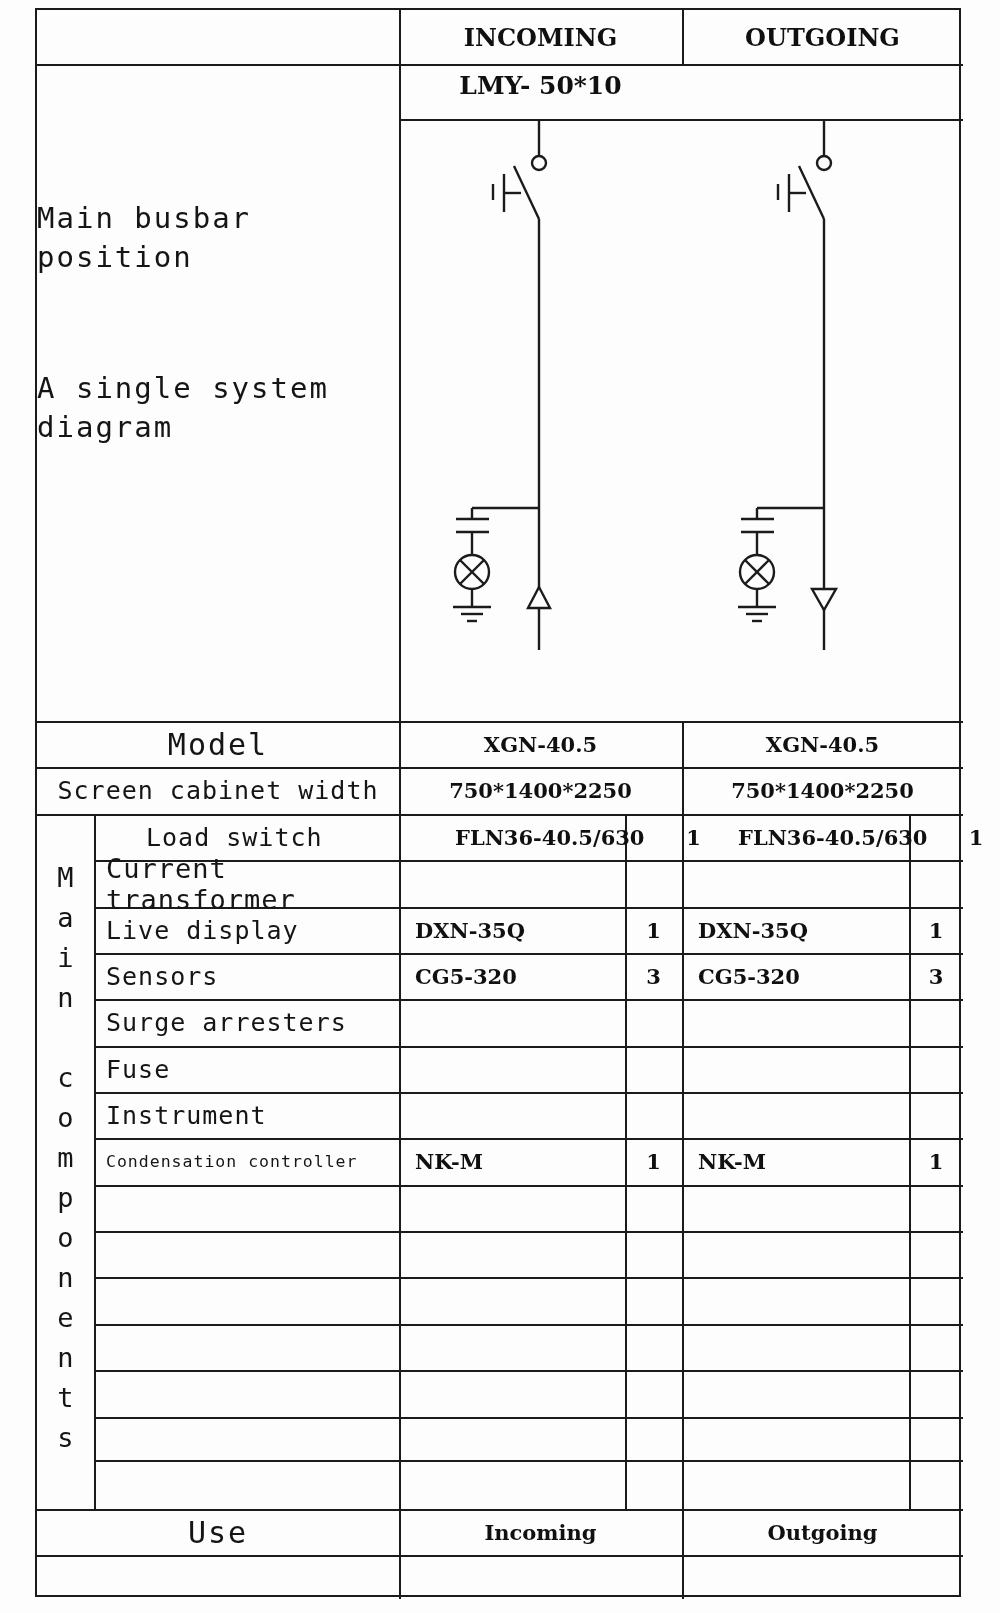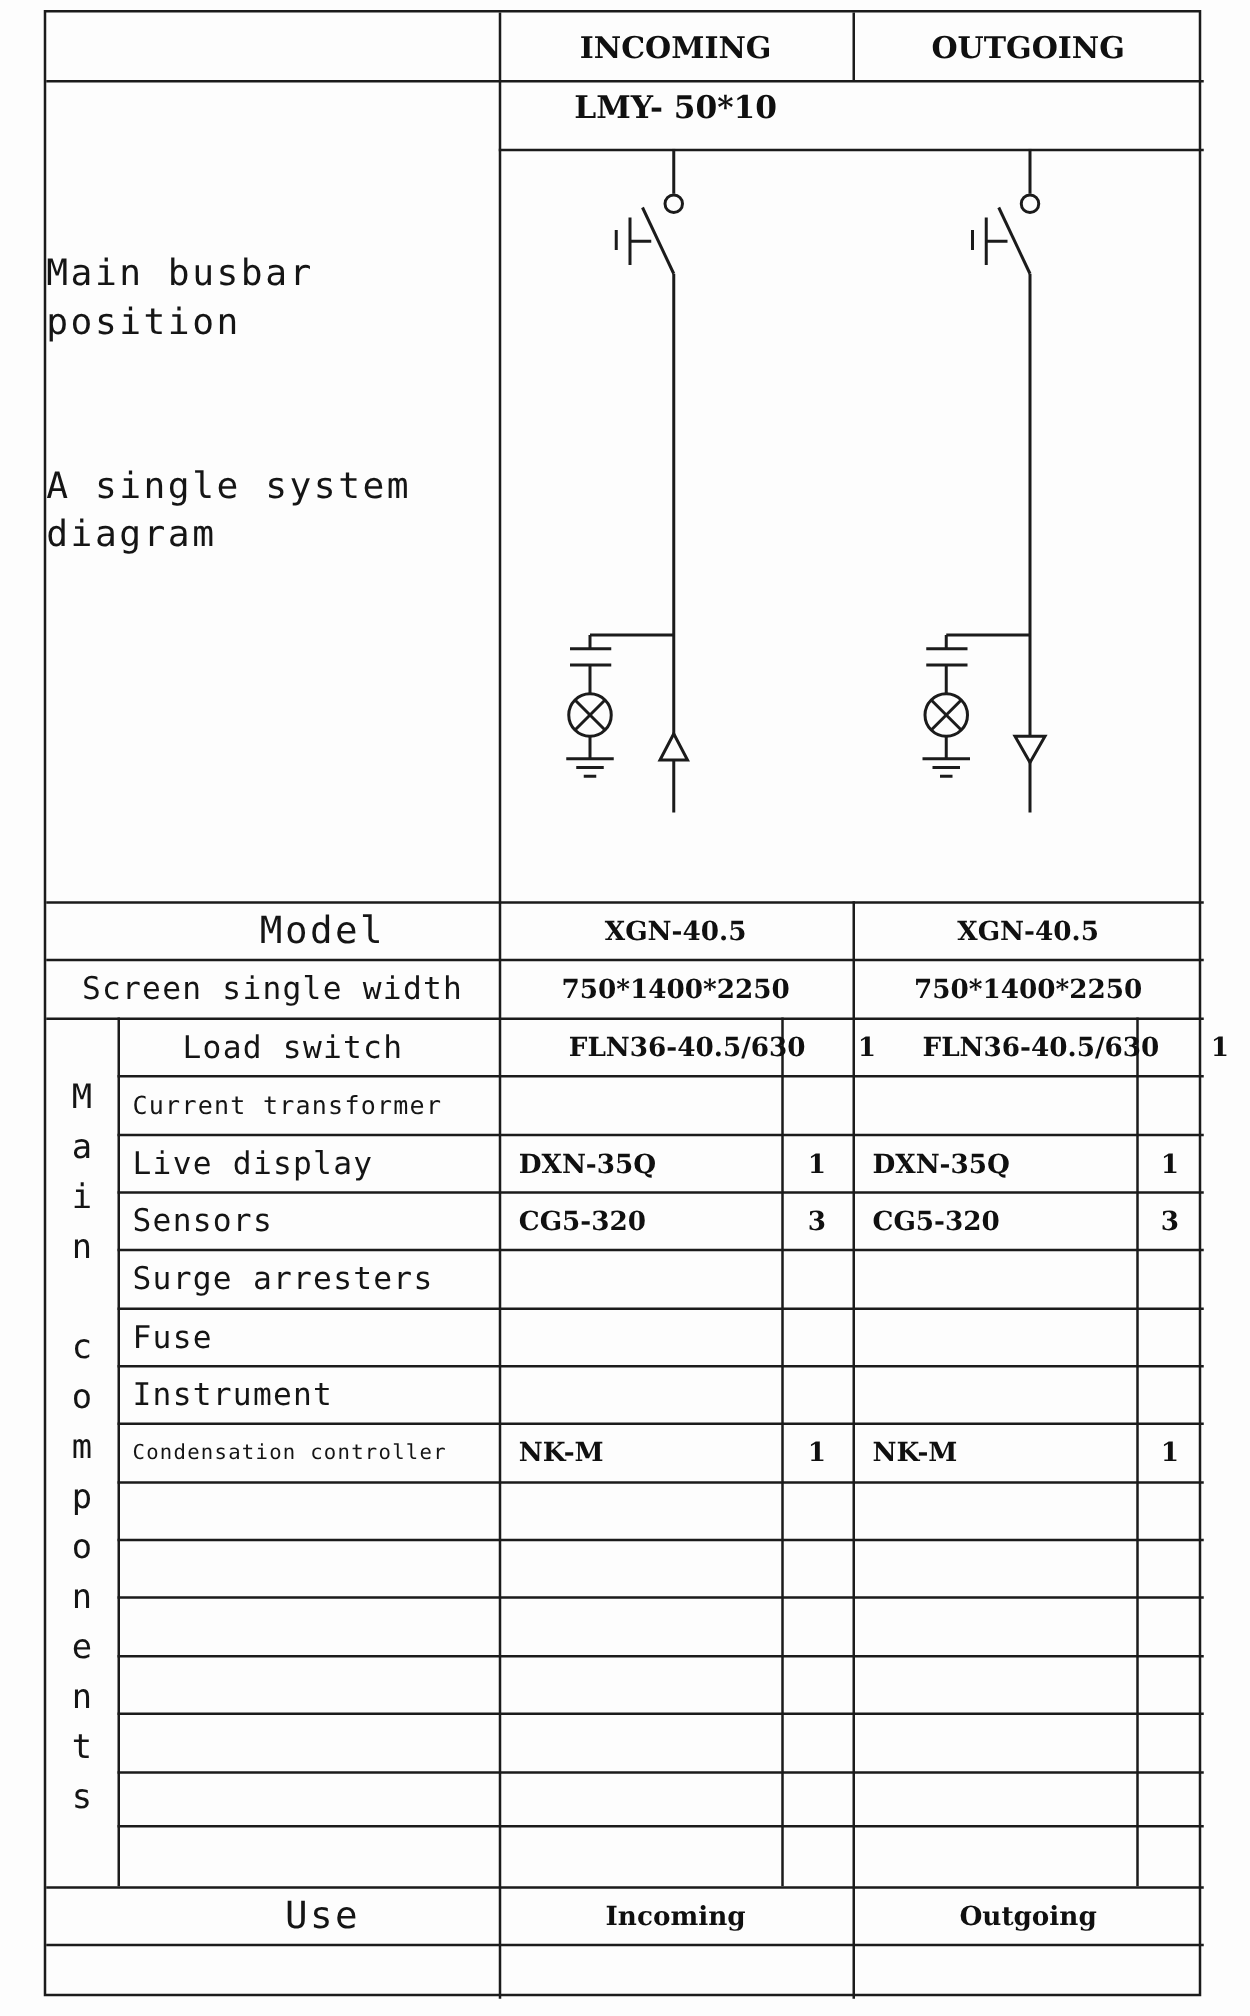--- a/index.html
+++ b/index.html
@@ -13,24 +13,24 @@
     border:2.5px solid #1b1b1b;box-sizing:border-box;
   }
   .vl,.hl{position:absolute;background:#1b1b1b;}
   .vl{width:2px;}
   .hl{height:2px;}
   .cell{position:absolute;display:flex;align-items:center;justify-content:center;box-sizing:border-box;}
   .label-font{font-family:"DejaVu Sans Mono", monospace;color:#151515;letter-spacing:1px;}
   .value-font{font-family:"DejaVu Serif", serif;font-weight:600;color:#101010;}
   .hdr{font-size:24px;}
   .lmy{font-size:25px;}
-  .big-label{font-size:30px;letter-spacing:2px;margin-left:40px;}
+  .big-label{font-size:30px;letter-spacing:2px;}
   .mid-label{font-size:25px;letter-spacing:1px;}
   .row-label{font-size:25px;}
-  .lbl-sm{font-size:20px;}
+  .lbl-sm{font-size:27px;}
   .lbl-xs{font-size:16.5px;}
   .val{font-size:21px;}
   .qty{font-size:21px;}
   .left-panel-text{position:absolute;left:0;width:100%;text-align:left;font-size:29px;letter-spacing:2px;line-height:1.35;}
   .vertical-label{
     writing-mode:vertical-lr;text-orientation:upright;white-space:pre;
     font-size:27px;letter-spacing:9px;line-height:1;
   }
   .crow{position:absolute;left:57px;width:869px;display:flex;}
   .crow .c-label{width:305px;display:flex;align-items:center;padding-left:12px;box-sizing:border-box;}
@@ -132,21 +132,21 @@
         <line class="wire" x1="347" y1="495" x2="369" y2="495"></line>
         <line class="wire" x1="353" y1="502" x2="363" y2="502"></line>
         <polygon class="filled" points="413,470 437,470 425,491"></polygon>
       </g>
     </svg>
 
     <div class="cell label-font big-label" style="left:0;top:711px;width:362px;height:46px;">Model</div>
     <div class="cell value-font val" style="left:362px;top:711px;width:283px;height:46px;">XGN-40.5</div>
     <div class="cell value-font val" style="left:645px;top:711px;width:281px;height:46px;">XGN-40.5</div>
 
-    <div class="cell label-font mid-label" style="left:0;top:757px;width:362px;height:47px;">Screen single width</div>
+    <div class="cell label-font mid-label" style="left:0;top:757px;width:362px;height:47px;">Screen cabinet width</div>
     <div class="cell value-font val" style="left:362px;top:757px;width:283px;height:47px;">750*1400*2250</div>
     <div class="cell value-font val" style="left:645px;top:757px;width:281px;height:47px;">750*1400*2250</div>
 
     <div class="cell" style="left:0;top:804px;width:57px;height:695px;">
       <div class="vertical-label label-font">Main components</div>
     </div>
 
     <div class="crow" style="top:804px;height:46px;padding-left:40px;">
       <div class="c-label label-font row-label">Load switch</div>
       <div class="c-type value-font val">FLN36-40.5/630</div>

